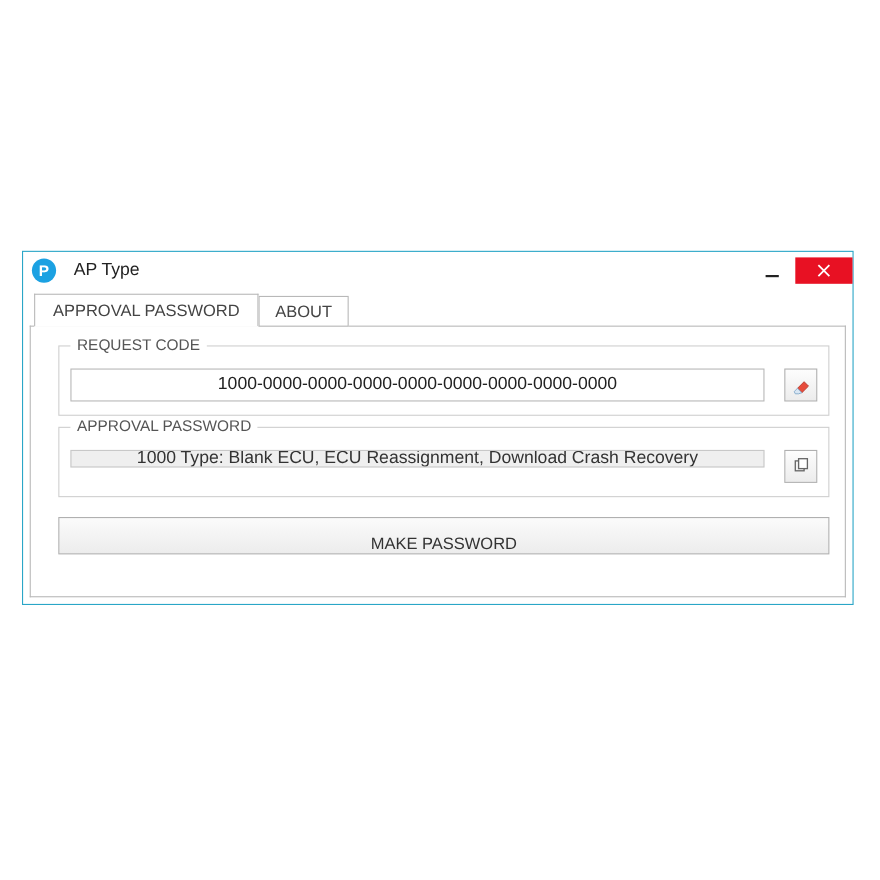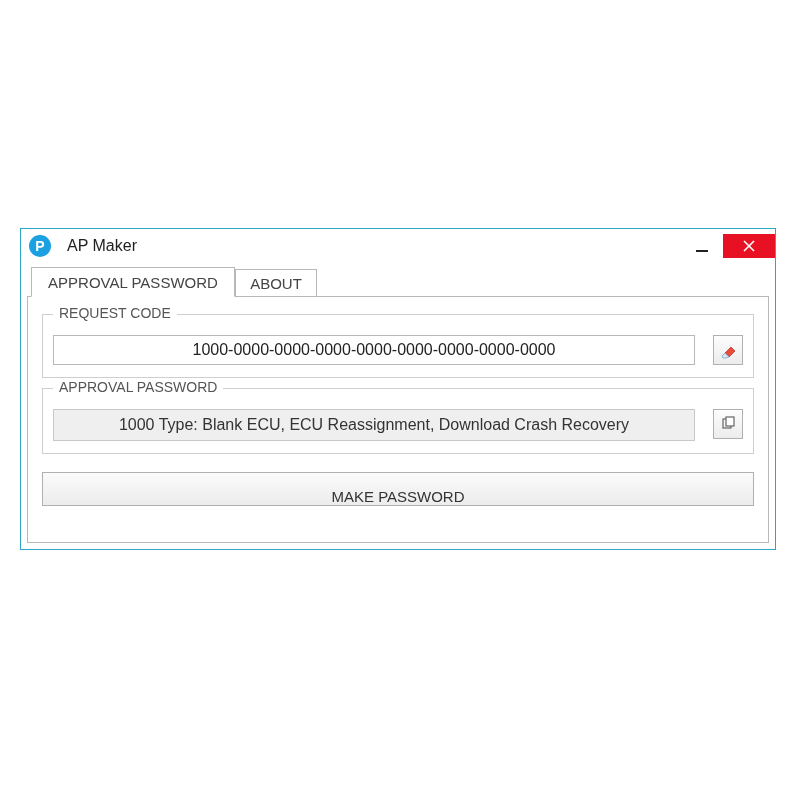--- a/index.html
+++ b/index.html
@@ -133,21 +133,21 @@
 
   .tabpage {
     position: absolute;
     left: 0;
     right: 0;
     top: 31px;
     bottom: 0;
     border: 1px solid #b8b8b8;
     border-top: none;
     box-sizing: border-box;
-    padding: 12px 14px 12px 14px;
+    padding: 12px 14px 12px 25px;
   }
 
   
   .groupbox {
     position: relative;
     border: 1px solid #cfcfcf;
     margin-top: 10px;
     padding: 20px 10px 12px 10px;
     box-sizing: border-box;
   }
@@ -173,21 +173,21 @@
     background: #fff;
     box-sizing: border-box;
     font-family: inherit;
     font-size: 16px;
     color: #222;
     text-align: center;
     padding: 0 6px;
   }
   .readout {
     flex: 1 1 auto;
-    height: 32px;
+    height: 16px;
     border: 1px solid #c8c8c8;
     background: #efefef;
     box-sizing: border-box;
     font-size: 16px;
     color: #333;
     display: flex;
     align-items: center;
     justify-content: center;
     overflow: hidden;
     white-space: nowrap;
@@ -223,21 +223,21 @@
 </head>
 <body>
 <div class="stage">
 
 <div class="window">
 
   <div class="titlebar">
     <div class="app-icon">
       <span>P</span>
     </div>
-    <div class="app-title">AP Maker</div>
+    <div class="app-title">AP Type</div>
     <div class="title-spacer"></div>
     <div class="win-min">
       <div class="dash"></div>
     </div>
     <div class="win-close">
       <svg width="14" height="14" viewBox="0 0 14 14">
         <line x1="2" y1="2" x2="12" y2="12" stroke="#fff" stroke-width="1.6"></line>
         <line x1="12" y1="2" x2="2" y2="12" stroke="#fff" stroke-width="1.6"></line>
       </svg>
     </div>

